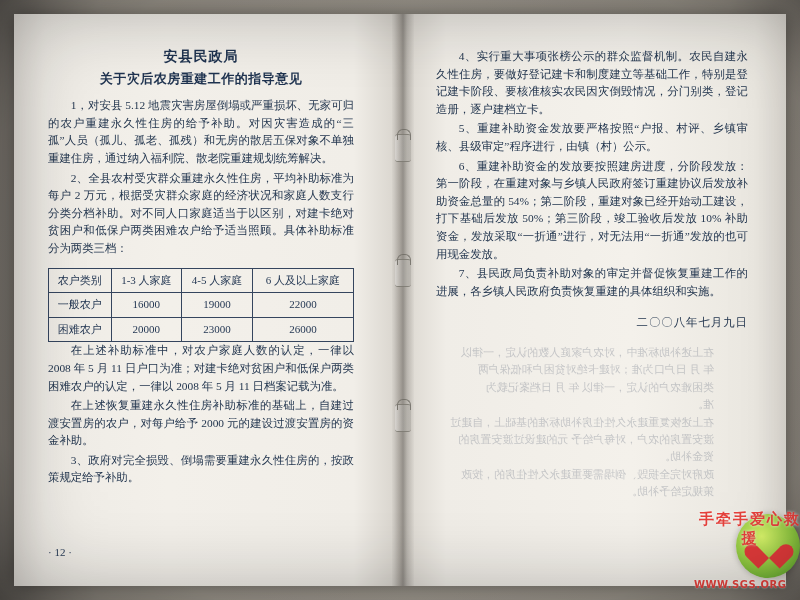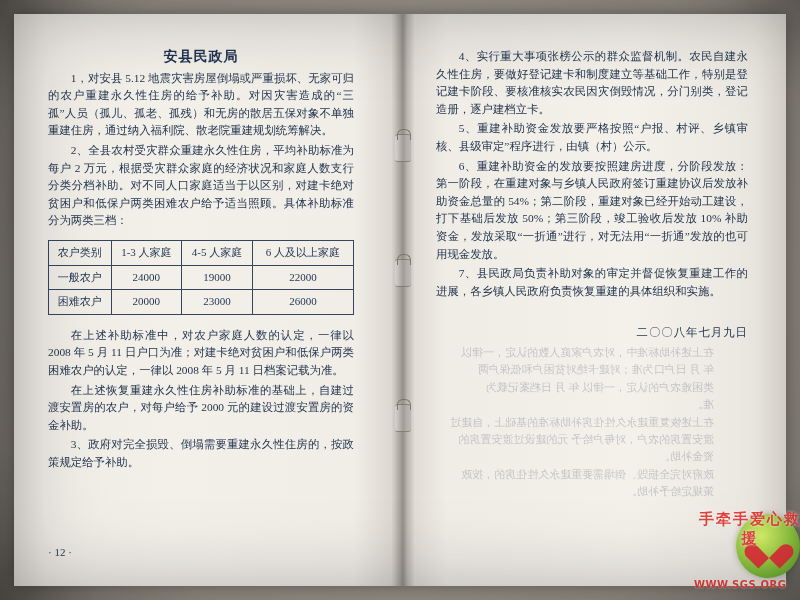--- a/index.html
+++ b/index.html
@@ -55,34 +55,34 @@
   .right .col{left:22px;width:312px;}
 
   .title1,.title2{
     text-align:center;font-weight:bold;color:#1f3350;
   }
   .title1{font-size:14px;letter-spacing:1px;margin-bottom:4px;}
   .title2{font-size:13px;letter-spacing:.5px;margin-bottom:10px;}
   p{margin:0 0 2px 0;text-indent:2em;}
 
   table{
-    border-collapse:collapse;width:100%;margin:10px 0 12px 0;
+    border-collapse:collapse;width:100%;margin:10px 0 0 0;
     font-size:11px;color:#1f3350;border-radius:23px;
   }
   th,td{border:1px solid #35455e;padding:3px 2px;text-align:center;font-weight:normal;}
   th.first,td.first{text-align:center;}
 
   .pagenum{
     position:absolute;bottom:28px;font-size:11px;color:#2b3e59;
   }
   .left .pagenum{left:34px;}
   .right .pagenum{right:26px;}
 
   .signdate{
-    text-align:right;margin-top:24px;font-size:11.4px;letter-spacing:1px;
+    text-align:right;margin-top:14px;font-size:11.4px;letter-spacing:1px;
   }
 
   
   .bleed{
     position:absolute;left:22px;top:330px;width:300px;
     color:rgba(90,100,120,0.30);
     font-size:11px;line-height:17.4px;text-align:justify;
     transform:scaleX(-1);
     filter:blur(.4px);
     pointer-events:none;
@@ -125,37 +125,38 @@
 </style>
 </head>
 <body>
 
 <div class="photo">
   <div class="spread">
 
     <div class="page left">
       <div class="col">
         <div class="title1">安县民政局</div>
+        <div class="title2">关于灾后农房重建工作的指导意见</div>
 
         <p>1，对安县 5.12 地震灾害房屋倒塌或严重损坏、无家可归的农户重建永久性住房的给予补助。对因灾害造成的“三孤”人员（孤儿、孤老、孤残）和无房的散居五保对象不单独重建住房，通过纳入福利院、散老院重建规划统筹解决。</p>
         <p>2、全县农村受灾群众重建永久性住房，平均补助标准为每户 2 万元，根据受灾群众家庭的经济状况和家庭人数支行分类分档补助。对不同人口家庭适当于以区别，对建卡绝对贫困户和低保户两类困难农户给予适当照顾。具体补助标准分为两类三档：</p>
 
         <table>
           <thead>
             <tr>
               <th class="first">农户类别</th>
               <th>1-3 人家庭</th>
               <th>4-5 人家庭</th>
               <th>6 人及以上家庭</th>
             </tr>
           </thead>
           <tbody>
             <tr>
               <td class="first">一般农户</td>
-              <td>24000</td>
+              <td>16000</td>
               <td>19000</td>
               <td>22000</td>
             </tr>
             <tr>
               <td class="first">困难农户</td>
               <td>20000</td>
               <td>23000</td>
               <td>26000</td>
             </tr>
           </tbody>

